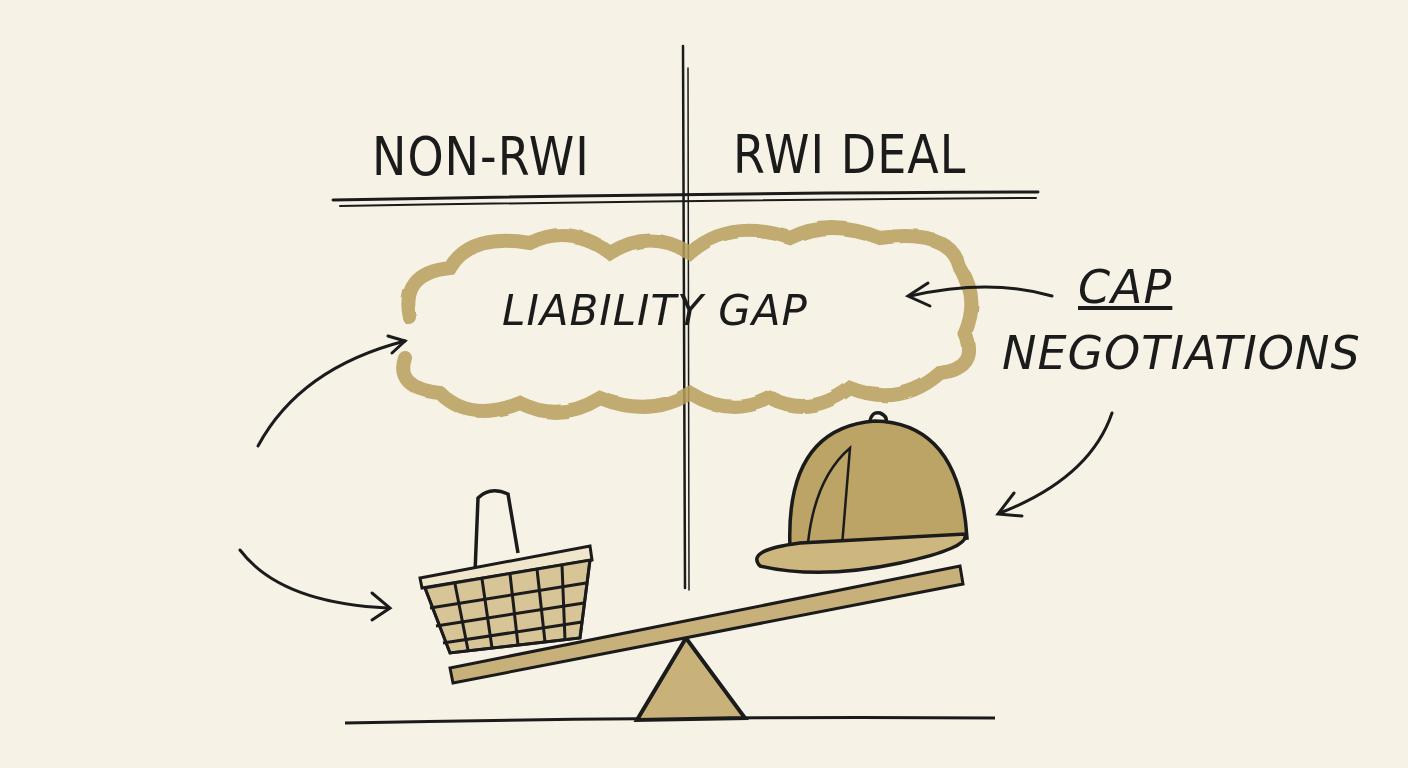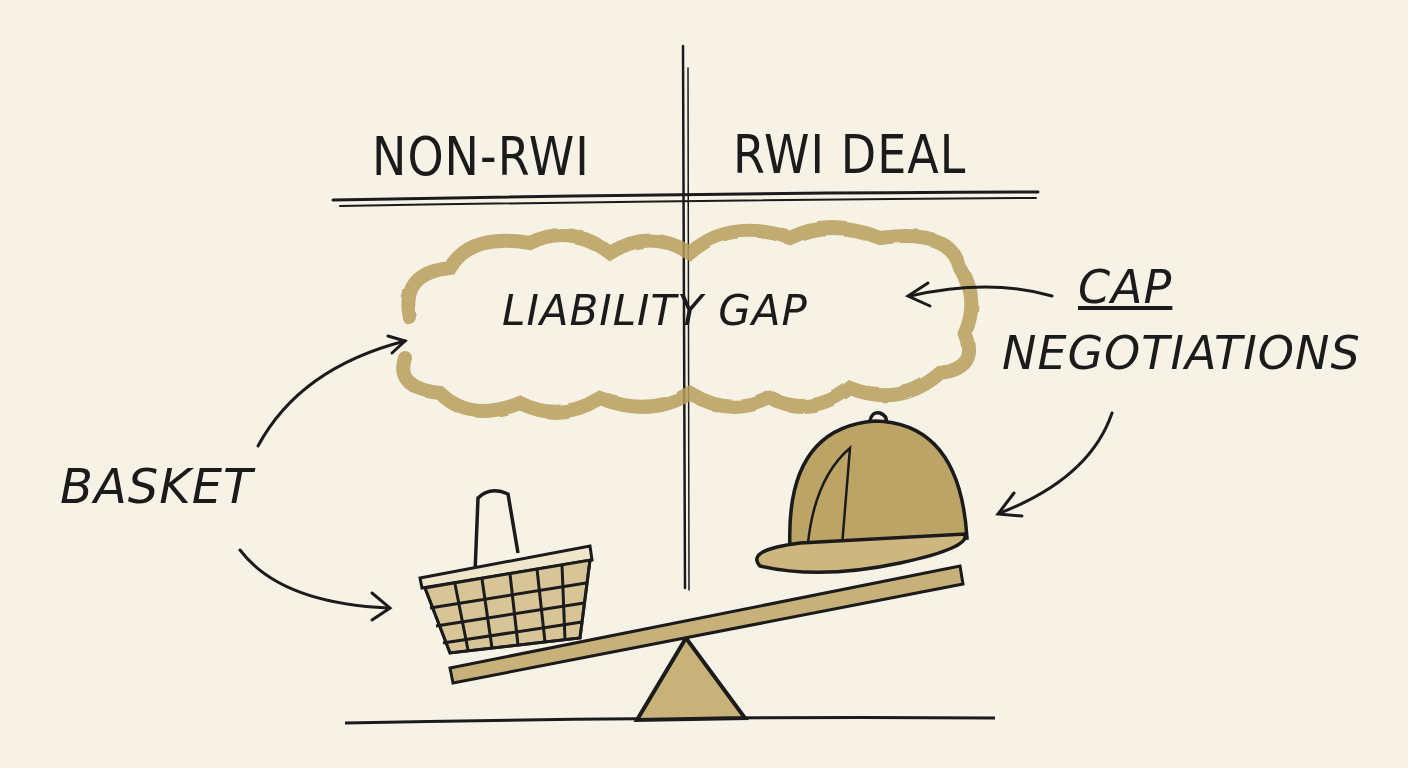--- a/index.html
+++ b/index.html
@@ -71,14 +71,13 @@
       <path d="M808 515 Q815 450 850 420 L842 518 Z" fill="none" stroke-width="2.5"></path>
       <path d="M760 538 Q745 522 800 515 L965 506 Q970 520 900 535 Q820 552 760 538 Z" fill="#cdb77f"></path>
     </g>
   </svg>
 
   <div class="lbl hdr" id="lbl-nonrwi">NON-RWI</div>
   <div class="lbl hdr" id="lbl-rwi">RWI DEAL</div>
   <div class="lbl hand" id="lbl-gap">LIABILITY GAP</div>
   <div class="lbl hand" id="lbl-cap">CAP</div>
   <div class="lbl hand" id="lbl-neg">NEGOTIATIONS</div>
-  <div class="lbl hand" id="lbl-basket">BASKET</div>
 </div>
 
 </body></html>

